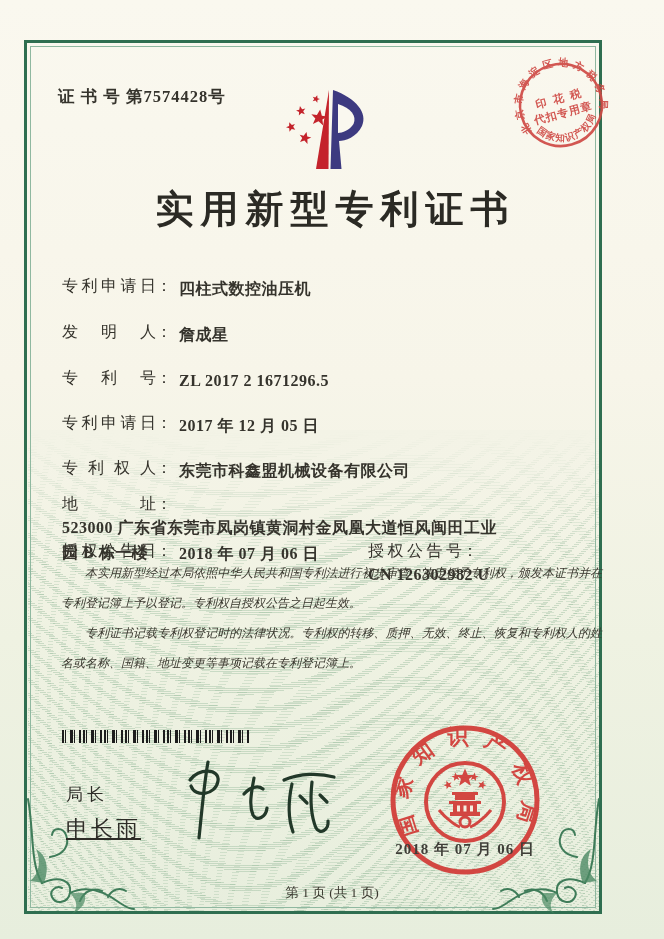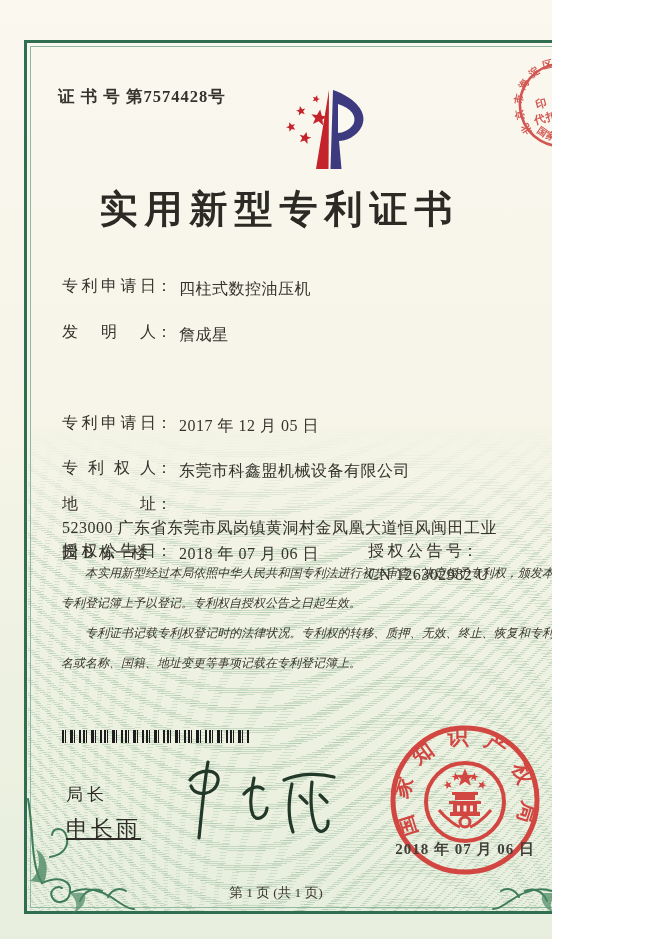--- a/index.html
+++ b/index.html
@@ -1,17 +1,17 @@
 <!DOCTYPE html>
 <html><head>
 <meta charset="utf-8">
 <style>
   html,body{margin:0;padding:0;}
   .page{
-    position:relative; width:552px; height:939px; overflow:hidden;
+    position:relative; width:664px; height:939px; overflow:hidden;
     background:linear-gradient(180deg,#faf8ef 0%,#f7f5e9 40%,#eff2e2 68%,#e7eedd 100%);
     font-family:"Liberation Serif","DejaVu Serif",serif;
     color:#35332c;
   }
   .border-frame{
     position:absolute; left:24px; top:40px; width:578px; height:874px;
     border:3px solid #2f6e50; box-sizing:border-box;
   }
   .border-frame::after{
     content:""; position:absolute; inset:3px; border:1px solid #8fb8a0;
@@ -27,21 +27,21 @@
     background:linear-gradient(180deg,#f3f3e6 0%, rgba(243,243,230,0) 100%);
   }
   .cert-no{position:absolute; left:58px; top:86px; font-size:16.5px; letter-spacing:1px; font-weight:600;}
   .title{
     position:absolute; left:0; right:0; top:184px; text-align:center;
     font-size:38px; font-weight:700; letter-spacing:7px; padding-left:7px; color:#2b2a24;
   }
   .row{position:absolute; left:62px; width:540px; font-size:16px;}
   .flabel{display:inline-block; width:94px; text-align:justify; text-align-last:justify; vertical-align:top;}
   .fcolon{display:inline-block; margin-right:7px; vertical-align:top;}
-  .fvalue{display:inline-block; max-width:438px; vertical-align:top; line-height:25px; letter-spacing:0.5px;}
+  .fvalue{display:inline-block; max-width:438px; vertical-align:top; line-height:25px; letter-spacing:0.5px;font-weight:bold;}
   .grant-right{position:absolute; left:306px; top:0;}
   .paras{position:absolute; left:61px; top:558px; width:541px;}
   .paras p{margin:0; text-indent:2em; font-size:12px; line-height:30px; text-align:justify; color:#3a382f;font-style:italic;}
   .barcode{
     position:absolute; left:62px; top:730px; width:188px; height:13px;
     background:repeating-linear-gradient(90deg,
       #1d1d1d 0 2px, transparent 2px 3px,
       #1d1d1d 3px 4px, transparent 4px 8px,
       #1d1d1d 8px 11px, transparent 11px 12px,
       #1d1d1d 12px 13px, transparent 13px 17px,
@@ -134,20 +134,23 @@
     </g>
   </svg>
 
   <div class="title">实用新型专利证书</div>
 
   <div class="row" style="top:276px">
     <span class="flabel">专利申请日</span><span class="fcolon">：</span><span class="fvalue">四柱式数控油压机</span>
   </div>
   <div class="row" style="top:322px">
     <span class="flabel">发明人</span><span class="fcolon">：</span><span class="fvalue">詹成星</span>
+  </div>
+  <div class="row" style="top:368px">
+    <span class="flabel">专利号</span><span class="fcolon">：</span><span class="fvalue">ZL 2017 2 1671296.5</span>
   </div>
   <div class="row" style="top:413px">
     <span class="flabel">专利申请日</span><span class="fcolon">：</span><span class="fvalue">2017 年 12 月 05 日</span>
   </div>
   <div class="row" style="top:458px">
     <span class="flabel">专利权人</span><span class="fcolon">：</span><span class="fvalue">东莞市科鑫盟机械设备有限公司</span>
   </div>
   <div class="row" style="top:494px">
     <span class="flabel">地址</span><span class="fcolon">：</span><span class="fvalue">523000 广东省东莞市凤岗镇黄洞村金凤凰大道恒风闽田工业园 B 栋一楼</span>
   </div>

